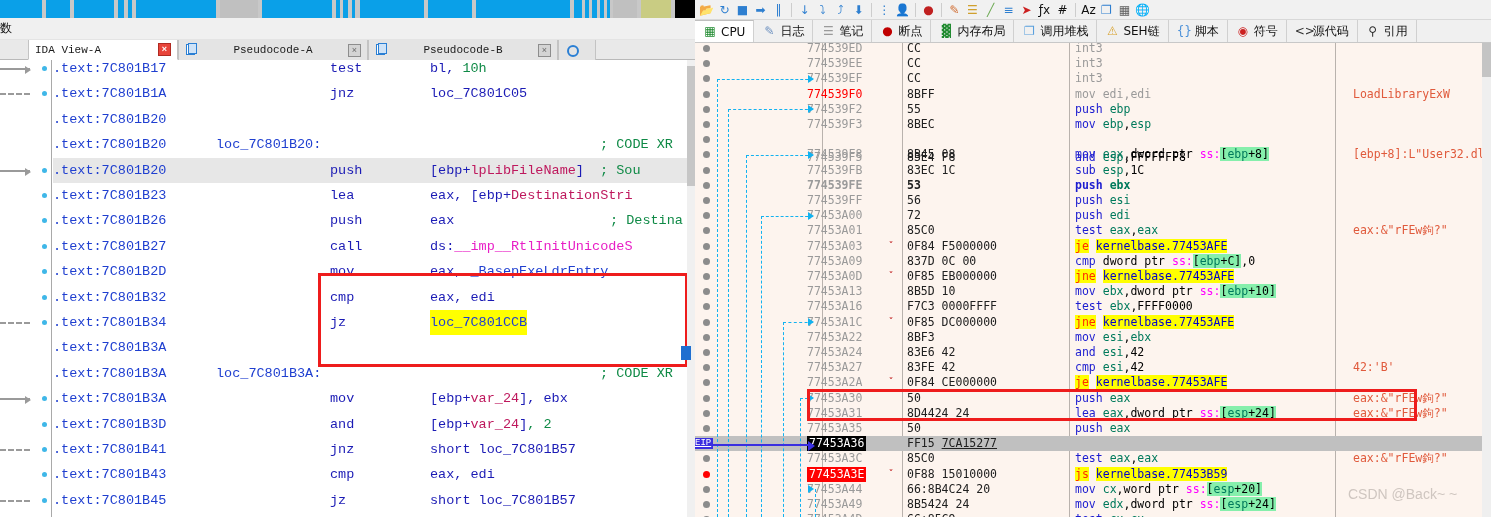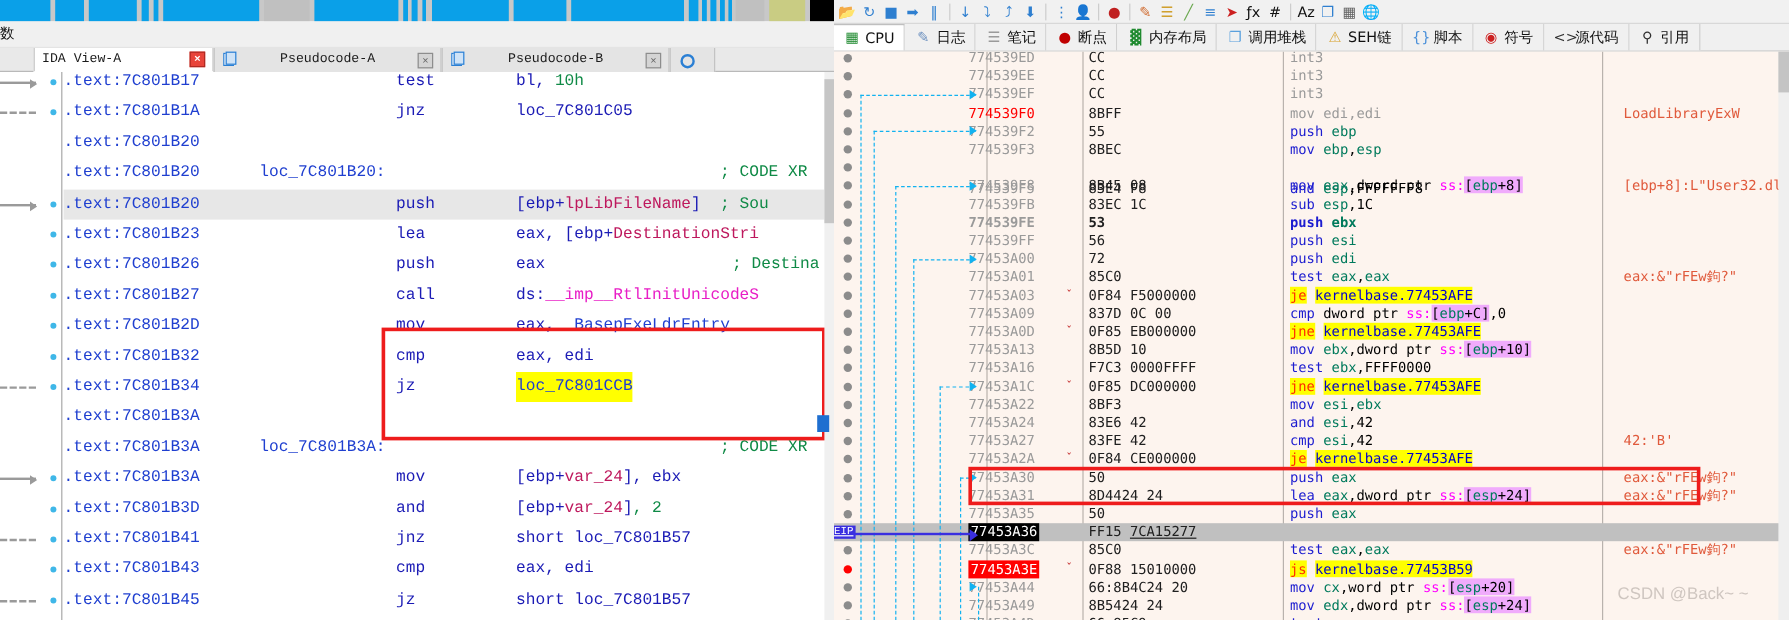--- a/index.html
+++ b/index.html
@@ -208,21 +208,21 @@
   .d-hex  { position: absolute; left: 212px; color: #202020; }
   .d-hex u { text-decoration: underline; }
   .d-dis  { position: absolute; left: 380px; }
   .d-cmt  { position: absolute; left: 646px; color: #e05a3c; margin-left: 12px; }
 
   .m-kw   { color: #1c1cd0; }
   .m-plain{ color: #202020; }
   .m-gray { color: #9a9a9a; }
   .m-reg  { color: #007a5c; }
   .m-seg  { color: #ff00ff; }
-  .m-brk  { background: #f0abfc; color: #000; }
+  .m-brk  { background: #86efac; color: #000; }
   .m-jmp  { background: #ffff00; color: #0000cc; }
   .m-jmpmn{ background: #ffff00; color: #ff2d00; }
   .m-call { background: #00e5ff; color: #0000cc; }
 
   .redbox2 {
     position: absolute; left: 112px; top: 346px; width: 610px; height: 32px;
     border: 3px solid #ee1c1c; pointer-events: none;
   }
   .dbg-scroll {
     position: absolute; right: 0; top: 43px; width: 9px; height: 474px; background: #efefef;

